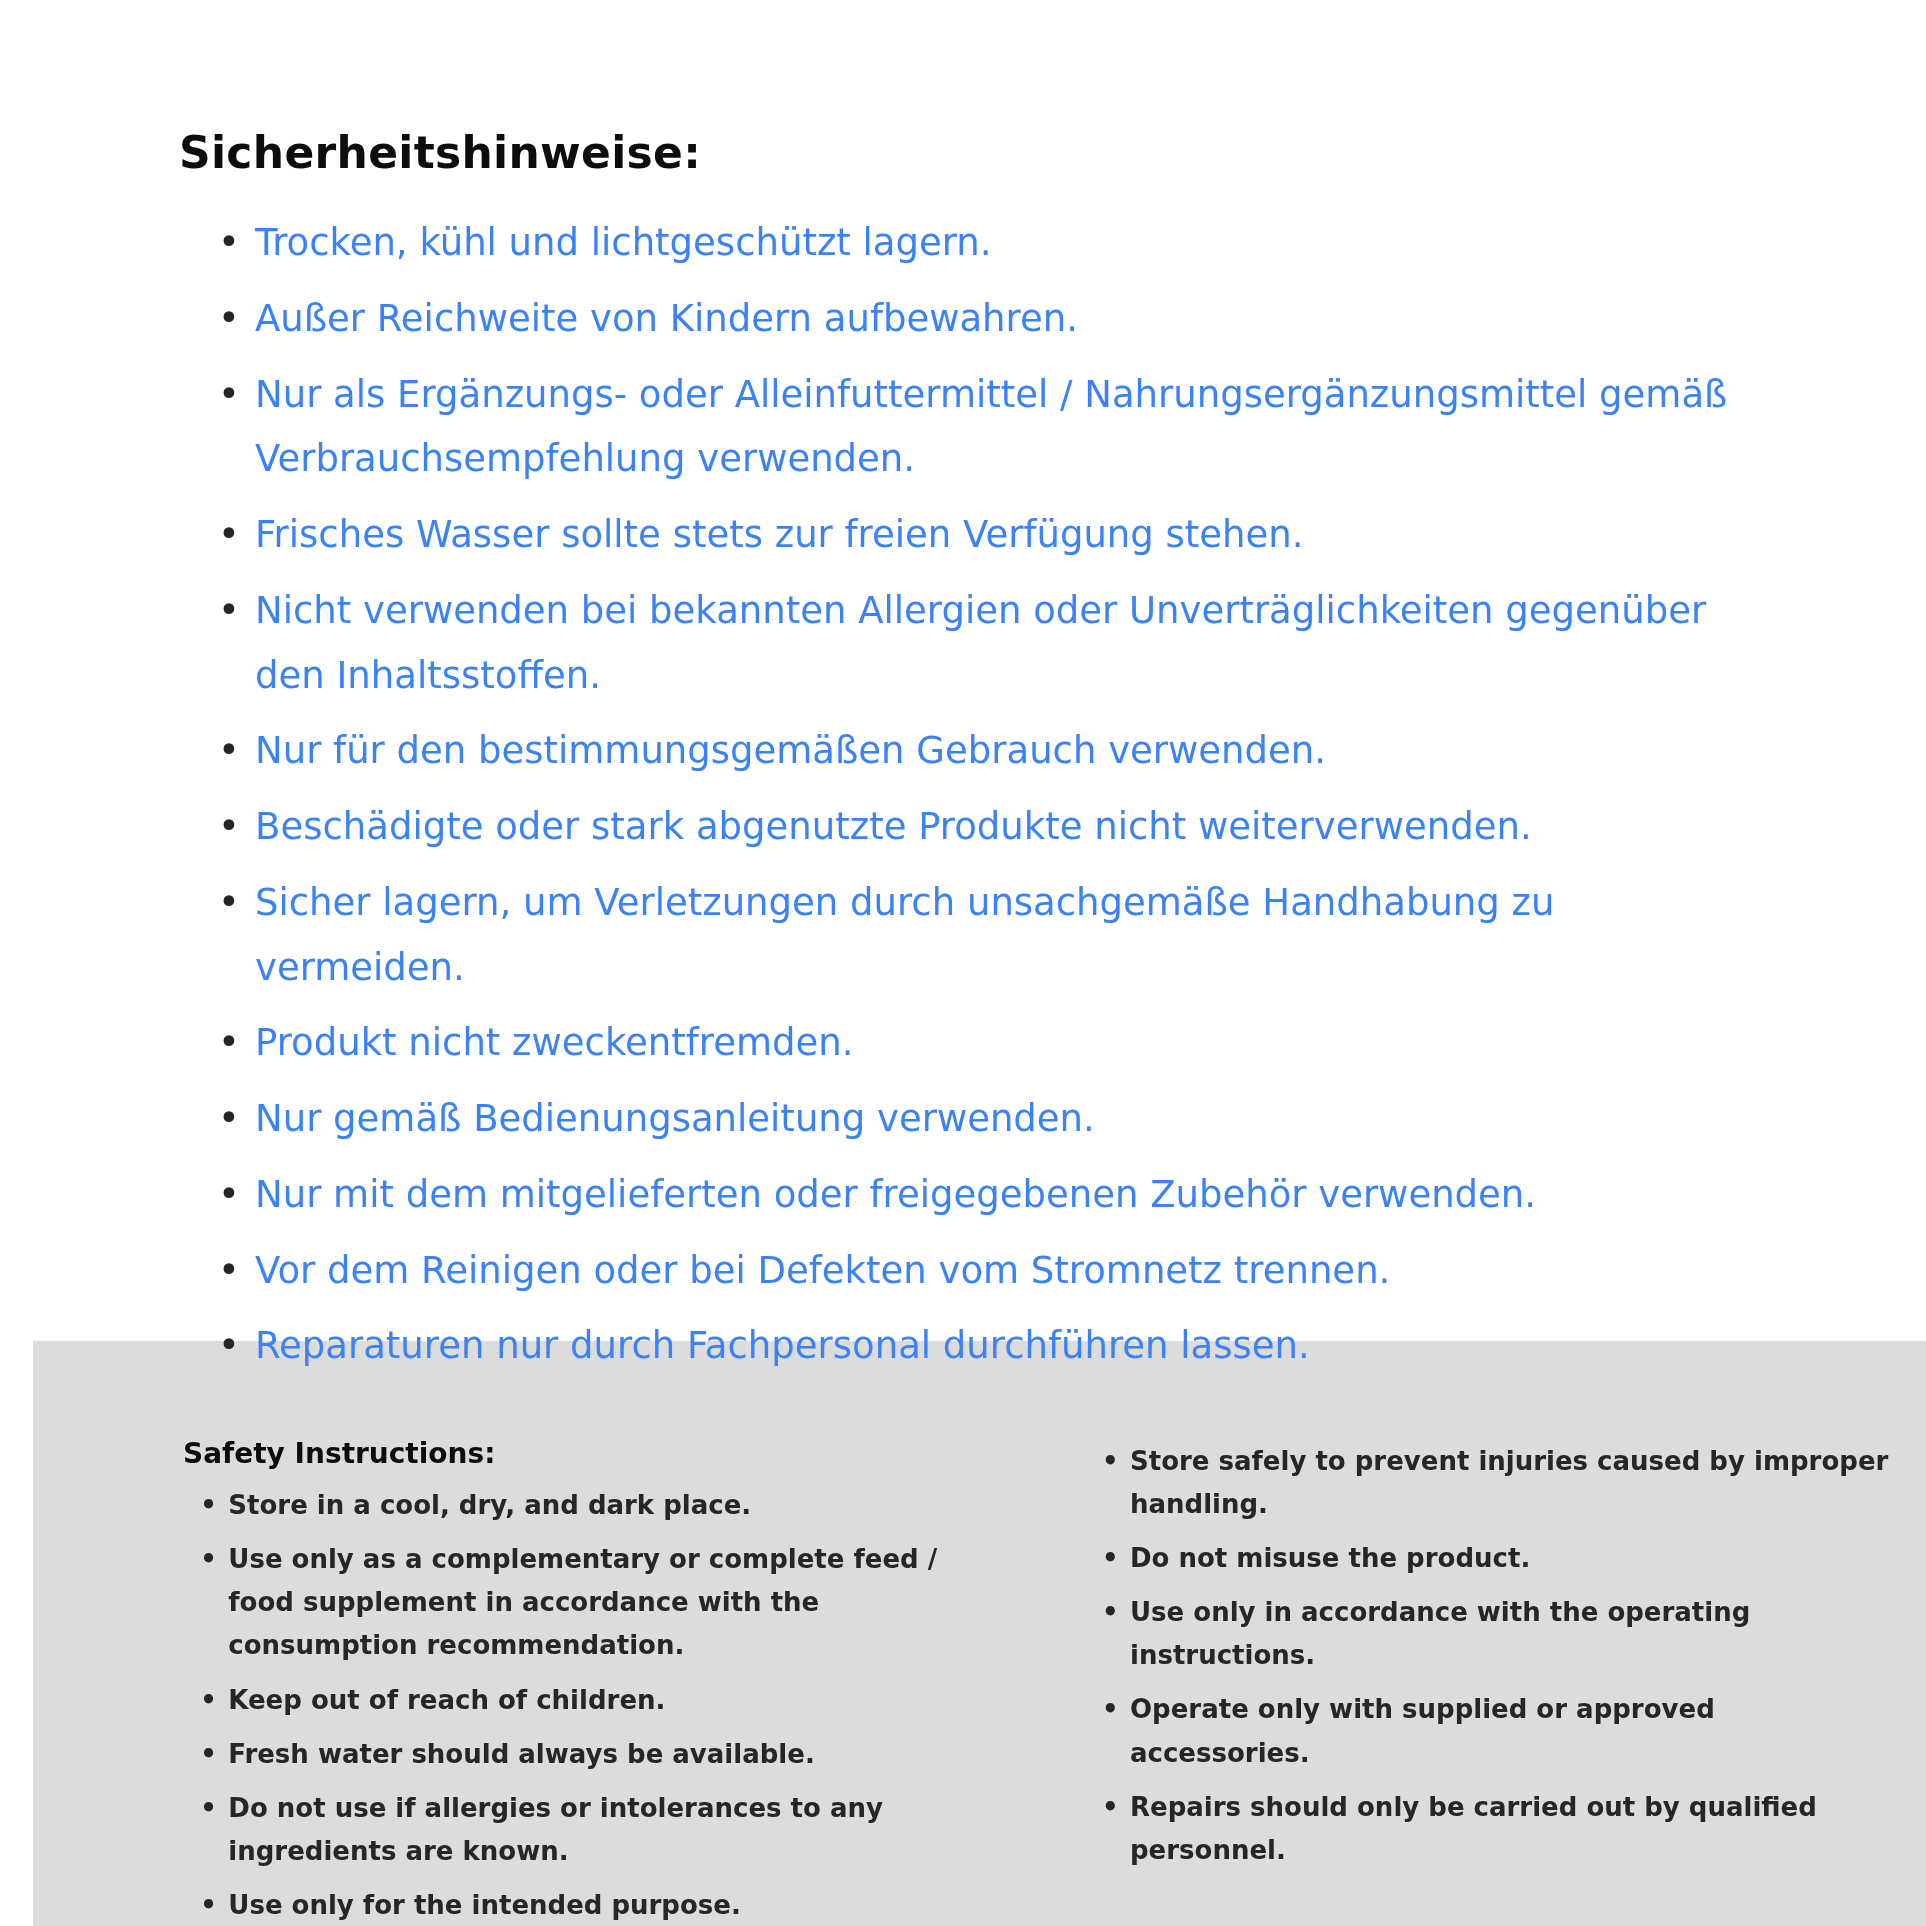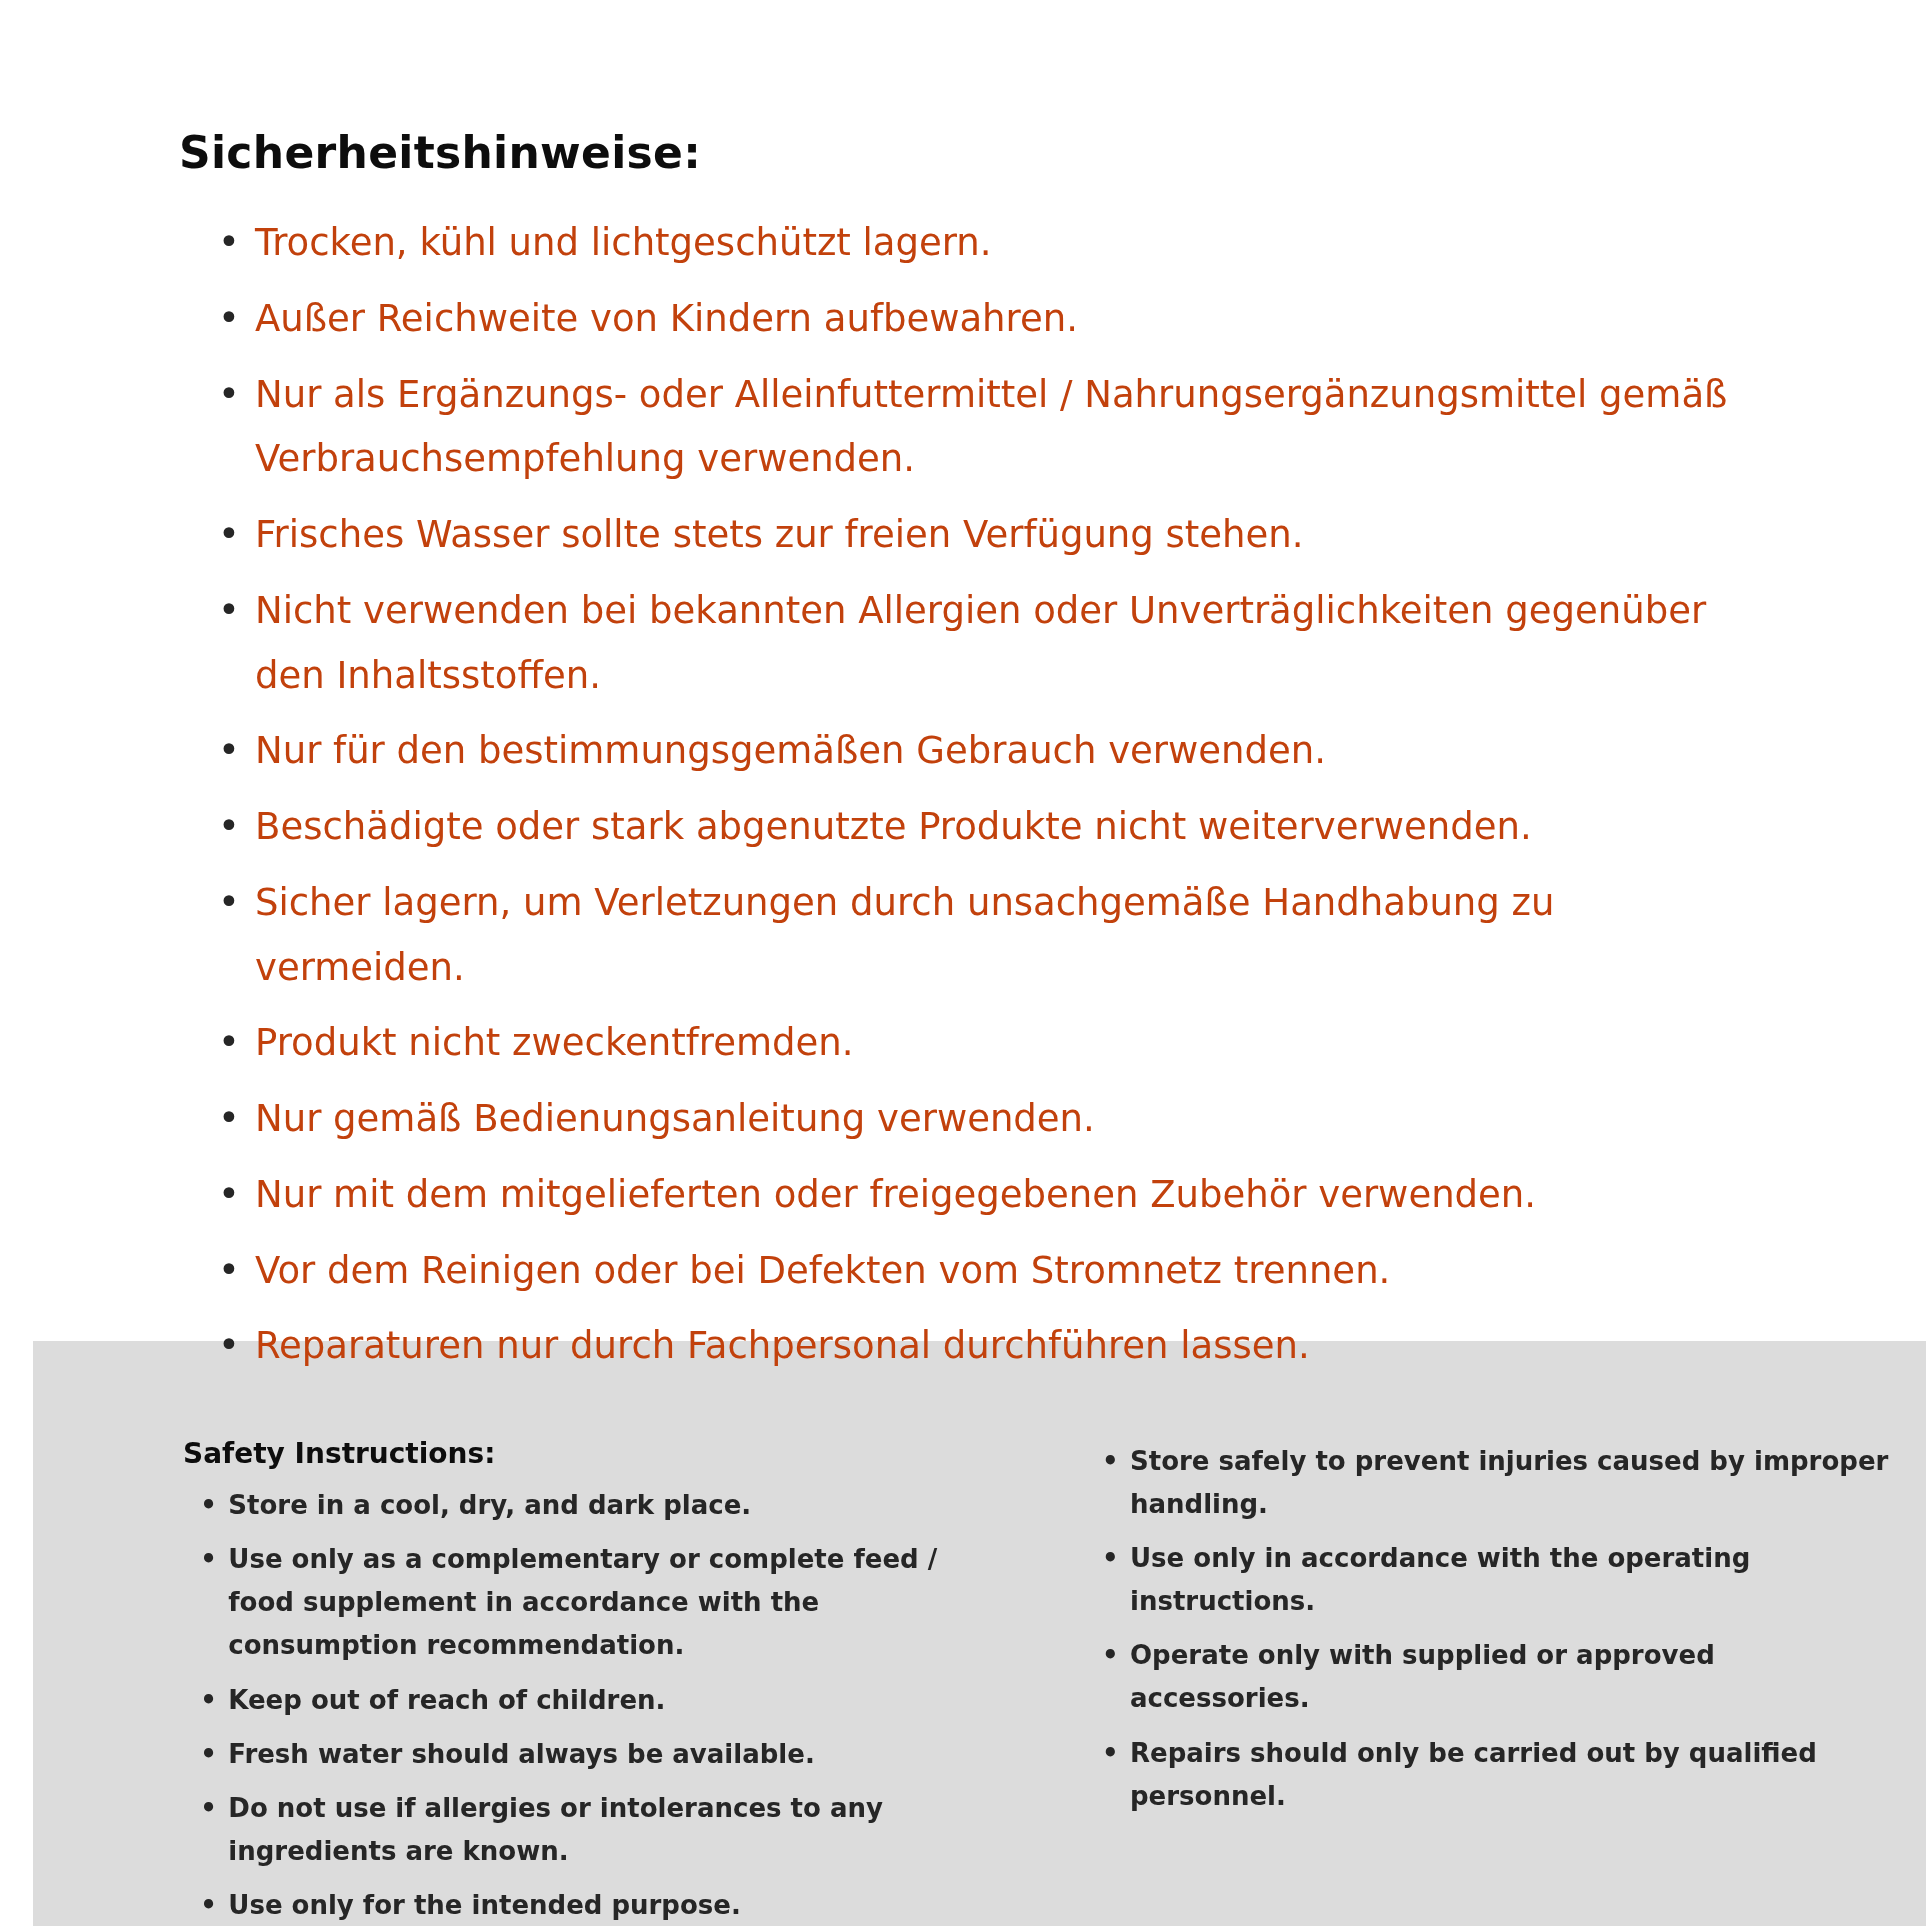--- a/index.html
+++ b/index.html
@@ -21,21 +21,21 @@
     font-weight: 700;
     color: #0d0d0d;
     letter-spacing: 0.3px;
   }
   .list-de {
     list-style: none;
     margin: 33px 0 0 39px;
     max-width: 1541px;
     font-size: 37px;
     line-height: 1.75;
-    color: #c2410c;
+    color: #3b82f6;
   }
   .list-de li {
     position: relative;
     padding-left: 37px;
   }
   .list-de li::before {
     content: "\2022";
     position: absolute;
     left: 0;
     color: #262626;
@@ -108,19 +108,20 @@
       <li>Keep out of reach of children.</li>
       <li>Fresh water should always be available.</li>
       <li>Do not use if allergies or intolerances to any ingredients are known.</li>
       <li>Use only for the intended purpose.</li>
       <li>Do not reuse damaged or heavily worn products.</li>
     </ul>
   </div>
   <div class="col-right">
     <ul class="list-en">
       <li>Store safely to prevent injuries caused by improper handling.</li>
+      <li>Do not misuse the product.</li>
       <li>Use only in accordance with the operating instructions.</li>
       <li>Operate only with supplied or approved accessories.</li>
       <li>Repairs should only be carried out by qualified personnel.</li>
     </ul>
   </div>
 </div>
 
 
 </body></html>

